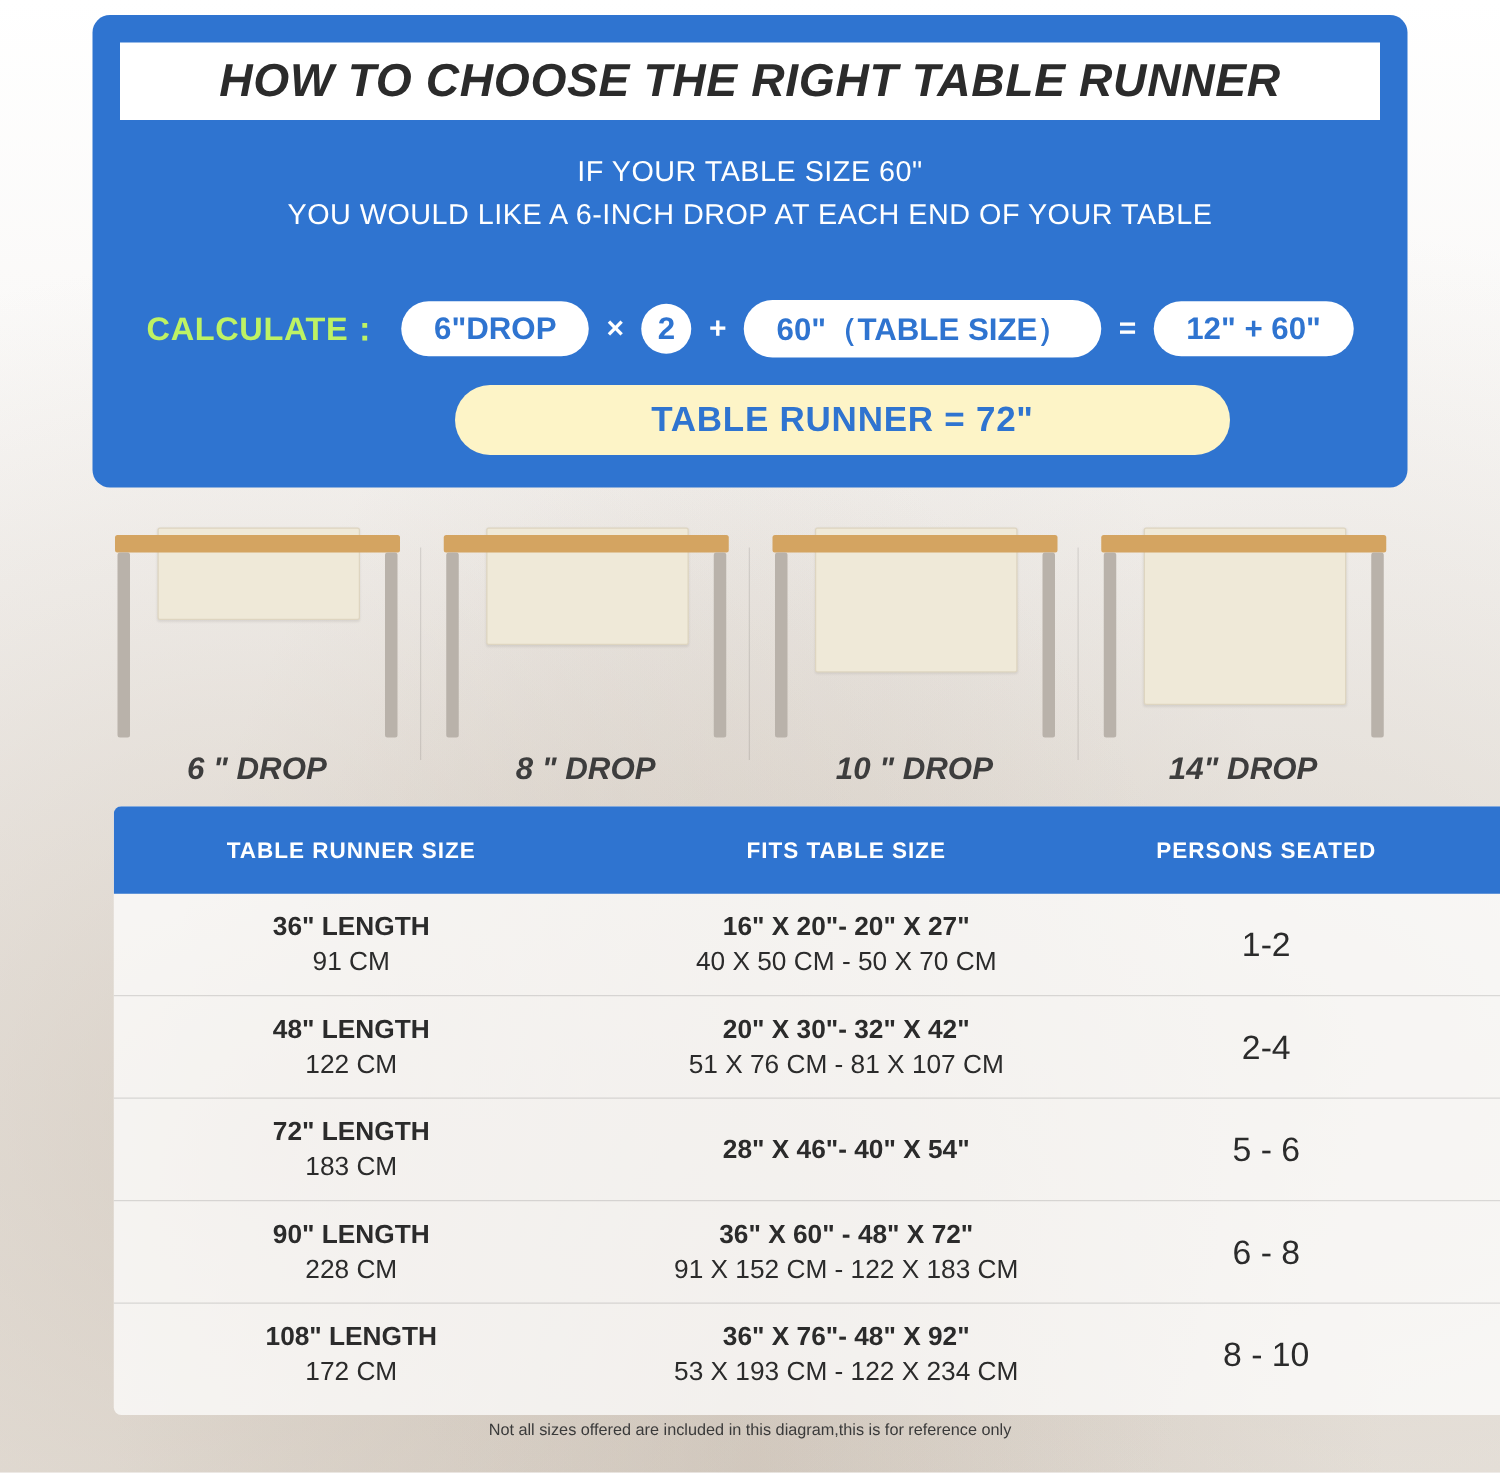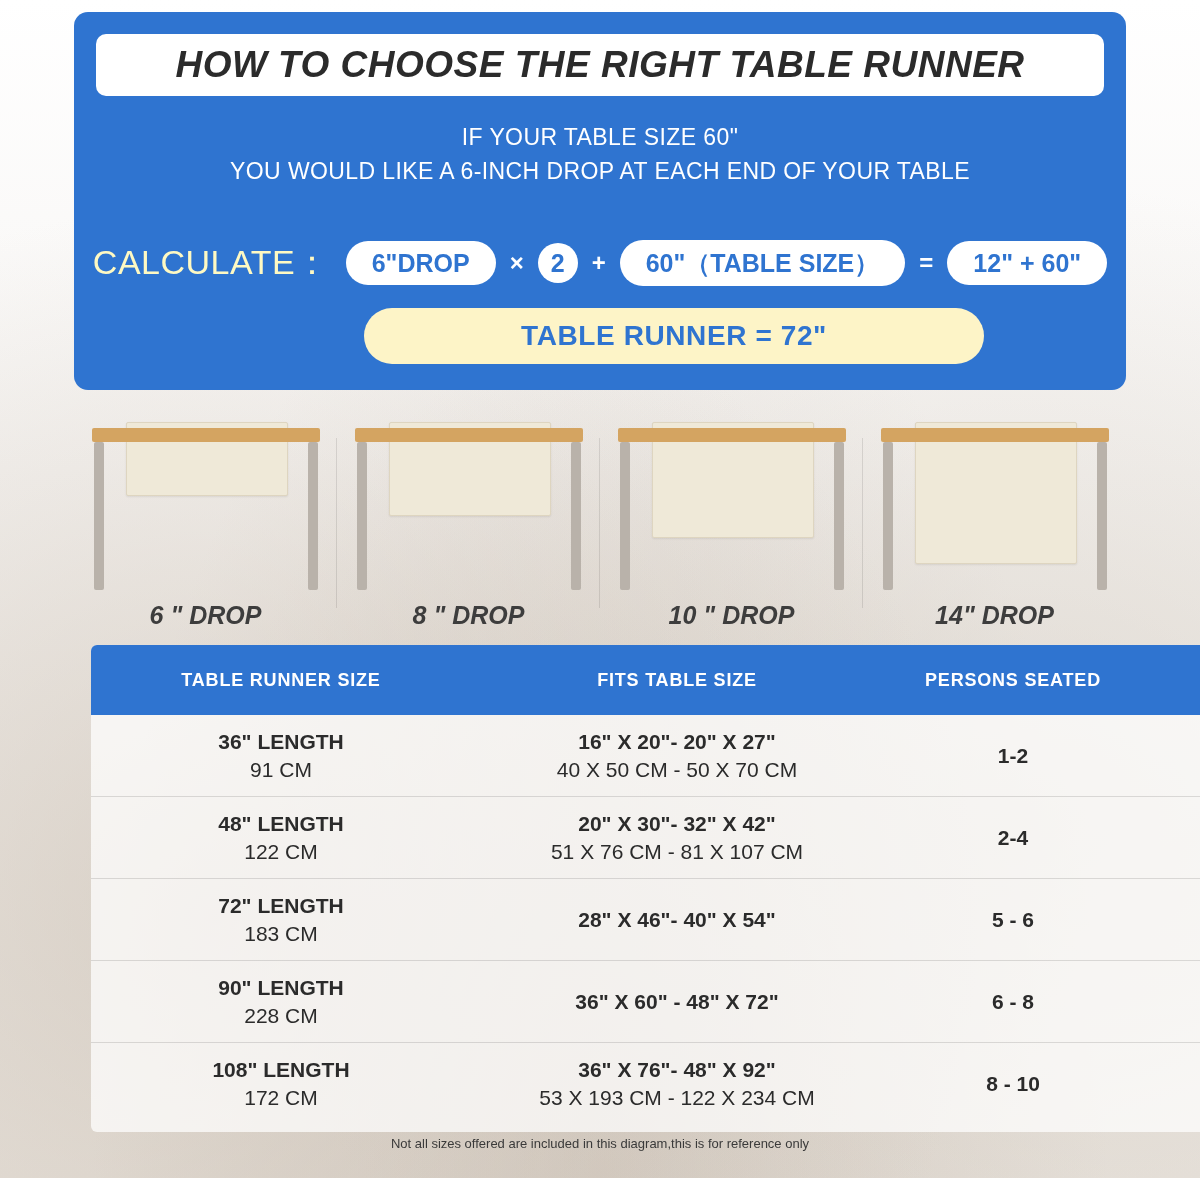--- a/index.html
+++ b/index.html
@@ -40,21 +40,21 @@
     background: #2f74d0;
     border-radius: 14px;
   }
   .title-pill {
     position: absolute;
     left: 22px;
     top: 22px;
     width: 1008px;
     height: 62px;
     background: #ffffff;
-    border-radius: 10px;
+    border-radius: 0;
     display: flex;
     align-items: center;
     justify-content: center;
   }
   .title-pill span {
     font-size: 37px;
     font-weight: 700;
     font-style: italic;
     letter-spacing: 0.5px;
     color: #2b2b2b;
@@ -75,23 +75,23 @@
     position: absolute;
     left: 0;
     top: 228px;
     width: 100%;
     display: flex;
     align-items: center;
     justify-content: center;
     gap: 10px;
   }
   .calc-label {
-    color: #fef9c3;
-    font-size: 34px;
-    font-weight: 400;
+    color: #bef264;
+    font-size: 26px;
+    font-weight: 700;
     letter-spacing: 0.5px;
     margin-right: 6px;
   }
   .chip {
     background: #ffffff;
     color: #2f74d0;
     border-radius: 30px;
     font-weight: 700;
     display: flex;
     align-items: center;
@@ -226,21 +226,21 @@
   }
   .trow:last-child { border-bottom: none; }
   .td {
     text-align: center;
     color: #2b2b2b;
     font-size: 21px;
     line-height: 28px;
   }
   .td .l1 { display: block; font-weight: 700; }
   .td .l2 { display: block; font-weight: 400; }
-  .td.persons { font-size: 21px; font-weight: 700; }
+  .td.persons { font-size: 27px; font-weight: 400; }
 
   .footnote {
     position: absolute;
     left: 0;
     top: 1136px;
     width: 1200px;
     text-align: center;
     font-size: 13px;
     color: #3a3a3a;
   }
@@ -360,20 +360,21 @@
       <div class="td col3 persons">5 - 6</div>
     </div>
 
     <div class="trow">
       <div class="td col1">
         <span class="l1">90" LENGTH</span>
         <span class="l2">228 CM</span>
       </div>
       <div class="td col2">
         <span class="l1">36" X 60" - 48" X 72"</span>
+        <span class="l2">91 X 152 CM - 122 X 183 CM</span>
       </div>
       <div class="td col3 persons">6 - 8</div>
     </div>
 
     <div class="trow">
       <div class="td col1">
         <span class="l1">108" LENGTH</span>
         <span class="l2">172 CM</span>
       </div>
       <div class="td col2">

